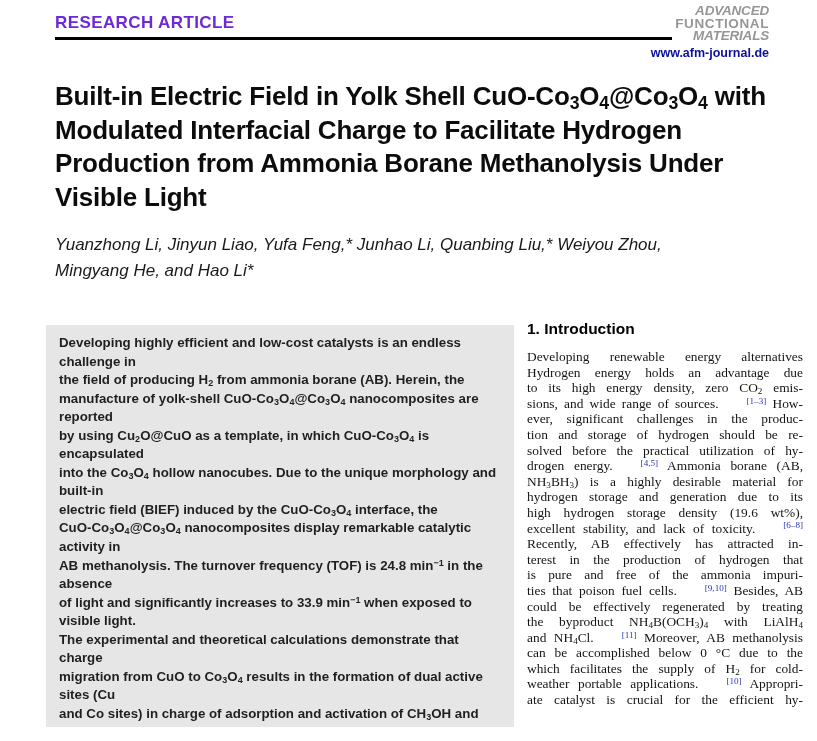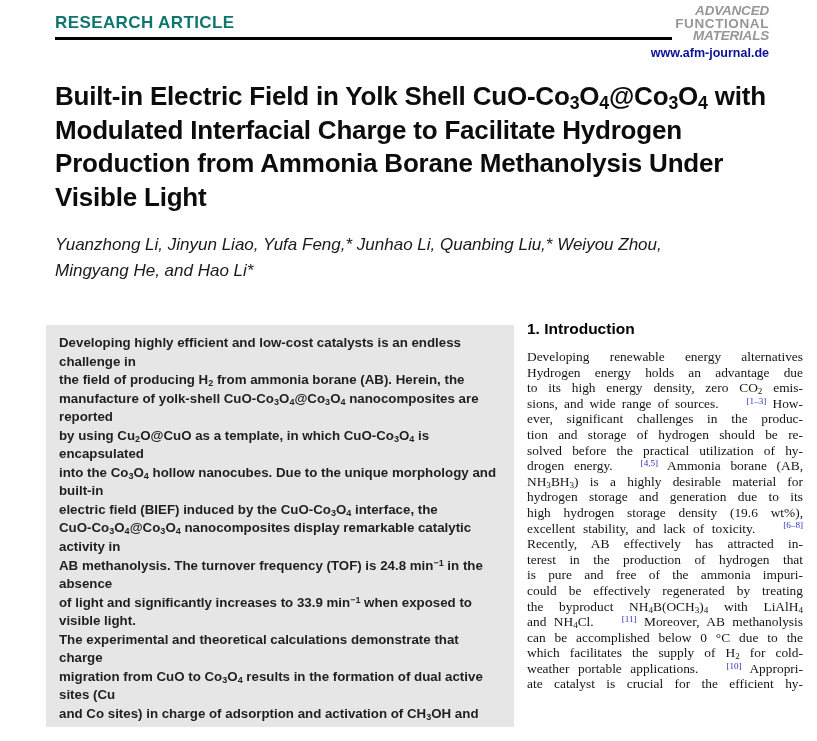--- a/index.html
+++ b/index.html
@@ -8,21 +8,21 @@
     width:817px;height:741px;
     background:#ffffff;
     overflow:hidden;
     font-family:"Liberation Sans",sans-serif;
     color:#111;
   }
   
   .kicker{
     position:absolute;left:55px;top:13px;
     font-weight:800;font-size:17px;letter-spacing:.4px;
-    color:#0f766e;
+    color:#6d28d9;
     text-align:center;
   }
   .header-rule{
     position:absolute;left:55px;top:37px;
     width:617px;height:3px;background:#000;
   }
   .logo{
     position:absolute;right:48px;top:5px;
     text-align:right;line-height:12.5px;
     color:#969696;font-size:13.5px;
@@ -122,20 +122,21 @@
         <div class="jline">tion and storage of hydrogen should be re-</div>
         <div class="jline">solved before the practical utilization of hy-</div>
         <div class="jline">drogen energy.<sup class="cite">[4,5]</sup> Ammonia borane (AB,</div>
         <div class="jline">NH<sub>3</sub>BH<sub>3</sub>) is a highly desirable material for</div>
         <div class="jline">hydrogen storage and generation due to its</div>
         <div class="jline">high hydrogen storage density (19.6 wt%),</div>
         <div class="jline">excellent stability, and lack of toxicity.<sup class="cite">[6–8]</sup></div>
         <div class="jline">Recently, AB effectively has attracted in-</div>
         <div class="jline">terest in the production of hydrogen that</div>
         <div class="jline">is pure and free of the ammonia impuri-</div>
+        <div class="jline">ties that poison fuel cells.<sup class="cite">[9,10]</sup> Besides, AB</div>
         <div class="jline">could be effectively regenerated by treating</div>
         <div class="jline">the byproduct NH<sub>4</sub>B(OCH<sub>3</sub>)<sub>4</sub> with LiAlH<sub>4</sub></div>
         <div class="jline">and NH<sub>4</sub>Cl.<sup class="cite">[11]</sup> Moreover, AB methanolysis</div>
         <div class="jline">can be accomplished below 0 °C due to the</div>
         <div class="jline">which facilitates the supply of H<sub>2</sub> for cold-</div>
         <div class="jline">weather portable applications.<sup class="cite">[10]</sup> Appropri-</div>
         <div class="jline">ate catalyst is crucial for the efficient hy-</div>
       </div>
   </section>
 

